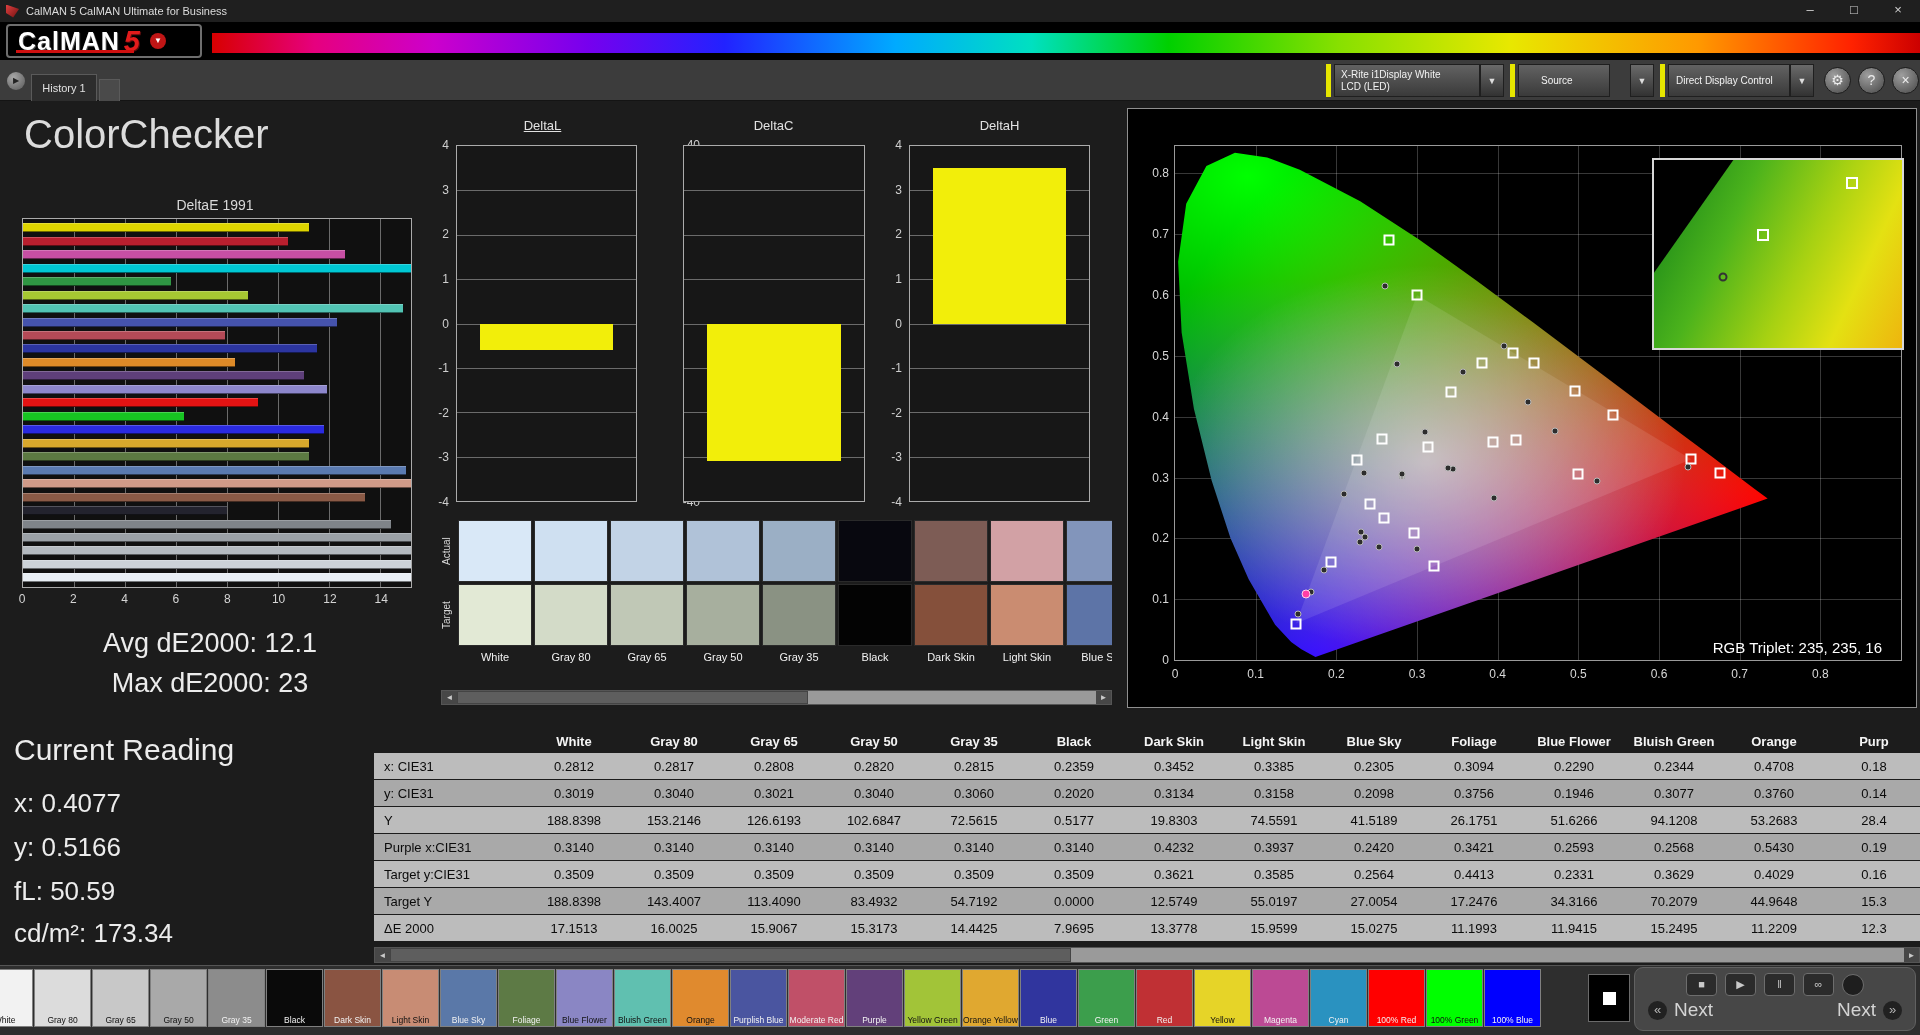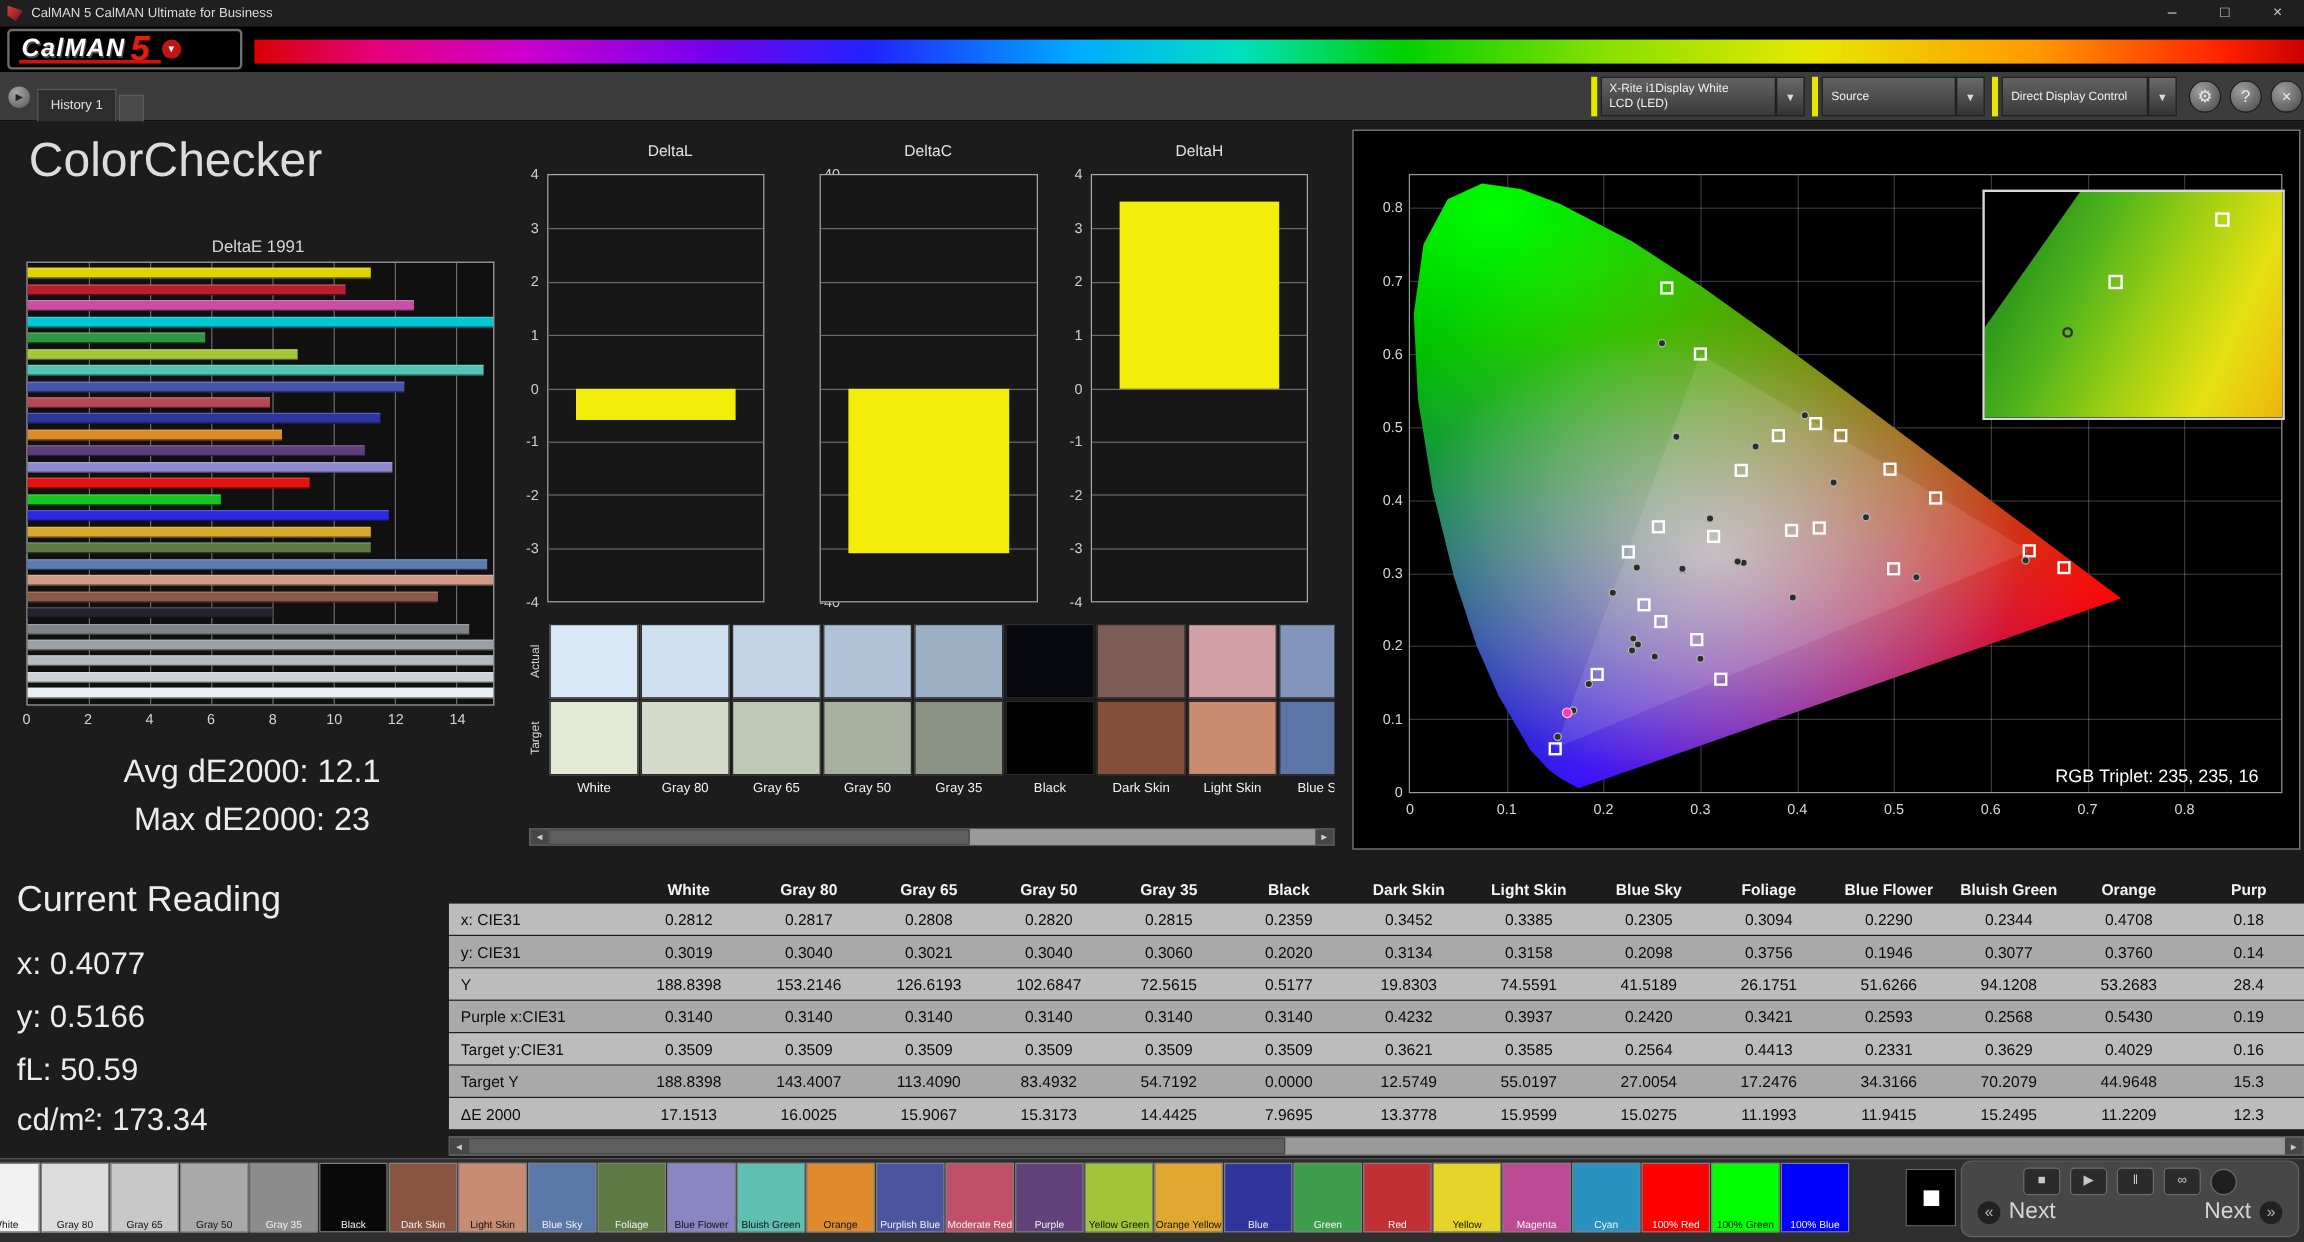--- a/index.html
+++ b/index.html
@@ -9,36 +9,36 @@
   
   #titlebar{position:absolute;left:0;top:0;width:1920px;height:22px;background:#1f1f1f;display:flex;align-items:center;z-index:20;}
   #titleIcon{width:13px;height:13px;margin:0 7px 0 6px;background:linear-gradient(135deg,#e04040,#701010);clip-path:polygon(0 0,100% 35%,55% 100%,0 65%);}
   #titleText{font-size:11px;color:#dcdcdc;}
   #winControls{margin-left:auto;display:flex;height:22px;}
   .win-btn{width:44px;height:22px;line-height:20px;text-align:center;color:#cfcfcf;font-size:13px;}
 
   
   #brandRow{position:absolute;left:0;top:22px;width:1920px;height:38px;background:#000;z-index:19;}
   #brandLogo{position:absolute;left:6px;top:2px;height:34px;min-width:196px;border:2px solid #6e6e6e;border-radius:4px;background:#000;display:flex;align-items:center;padding:0 10px;}
-  #brandName{font-style:italic;font-weight:bold;font-size:21px;color:#fff;text-shadow:1px 1px 0 #4a4a4a;letter-spacing:1px;}
+  #brandName{font-weight:bold;font-size:25px;color:#fff;text-shadow:1px 1px 0 #4a4a4a;letter-spacing:1px;}
   #brandVer{font-style:italic;font-weight:bold;font-size:29px;color:#e21b1b;margin-left:4px;text-shadow:1px 1px 0 #5a0d0d;}
   #brandDrop{margin-left:10px;width:16px;height:16px;background:#c01515;border-radius:50%;color:#fff;font-size:8px;line-height:16px;text-align:center;}
   #brandUnderline{position:absolute;left:8px;bottom:3px;width:118px;height:3px;background:#d01010;}
   #spectrum{position:absolute;left:212px;top:11px;right:0;height:20px;
     background:linear-gradient(90deg,#d80000 0%,#e6007e 6%,#cc00cc 13%,#7700ee 22%,#2222ff 30%,#00aaff 40%,#00e0c0 48%,#00d000 56%,#88e000 66%,#e8e800 76%,#ff9900 87%,#ff2200 96%,#cc0000 100%);}
 
   
   #tabbar{position:absolute;left:0;top:60px;width:1920px;height:41px;background:#3c3c3c;border-bottom:1px solid #141414;z-index:18;}
   #tabNavBtn{position:absolute;left:7px;top:12px;width:18px;height:18px;border-radius:50%;background:radial-gradient(circle at 35% 30%,#a8a8a8,#585858);color:#222;font-size:8px;line-height:18px;text-align:center;}
   #historyTab{position:absolute;left:31px;top:14px;width:66px;height:27px;background:#2d2d2d;border:1px solid #5a5a5a;border-bottom:none;color:#e0e0e0;font-size:11px;text-align:center;line-height:26px;}
   #stubTab{position:absolute;left:99px;top:19px;width:21px;height:22px;background:#4a4a4a;border:1px solid #5a5a5a;border-bottom:none;}
   .tb-accent{position:absolute;top:4px;width:5px;height:33px;background:#e6e600;}
   .tb-box{position:absolute;top:4px;height:33px;background:linear-gradient(#626262,#3a3a3a);border:1px solid #1f1f1f;color:#f2f2f2;font-size:10px;overflow:hidden;}
   #meterBox{left:1334px;width:146px;padding:4px 0 0 6px;line-height:12px;}
-  #sourceBox{left:1518px;width:112px;line-height:31px;padding-left:7px;}
+  #sourceBox{left:1518px;width:92px;line-height:31px;padding-left:22px;}
   #ddcBox{left:1668px;width:122px;line-height:31px;padding-left:7px;}
   .tb-arrow{position:absolute;top:4px;width:24px;height:33px;background:linear-gradient(#6a6a6a,#323232);border:1px solid #1f1f1f;color:#ddd;text-align:center;line-height:33px;font-size:9px;}
   #meterArrow{left:1480px;} #sourceArrow{left:1630px;} #ddcArrow{left:1790px;}
   .round-btn{position:absolute;top:7px;width:27px;height:27px;border-radius:50%;background:radial-gradient(circle at 35% 30%,#9e9e9e,#474747);border:1px solid #1c1c1c;color:#ececec;text-align:center;line-height:25px;font-size:14px;}
   #gearBtn{left:1824px;} #helpBtn{left:1858px;} #wfCloseBtn{left:1892px;}
 
   
   #ccTitle{position:absolute;left:24px;top:112px;font-size:40px;color:#dcdcdc;}
   #deLabel{position:absolute;left:60px;top:197px;width:310px;text-align:center;font-size:14px;color:#d8d8d8;}
   #deChart{position:absolute;left:22px;top:218px;width:390px;height:370px;background:#101010;border:1px solid #ababab;}
@@ -49,21 +49,21 @@
   #deTicks{position:absolute;left:22px;top:592px;width:390px;height:15px;}
   .xtick{position:absolute;transform:translateX(-50%);font-size:12px;color:#d5d5d5;}
   #avgText{position:absolute;left:20px;top:628px;width:380px;text-align:center;font-size:27px;color:#ececec;}
   #maxText{position:absolute;left:20px;top:668px;width:380px;text-align:center;font-size:27px;color:#ececec;}
   #crTitle{position:absolute;left:14px;top:733px;font-size:30px;color:#ececec;}
   .cr-line{position:absolute;left:14px;font-size:26px;color:#ececec;}
   #crX{top:788px;} #crY{top:832px;} #crFL{top:876px;} #crCD{top:918px;}
 
   
   .chart-title{position:absolute;top:118px;width:181px;text-align:center;font-size:13px;color:#e2e2e2;}
-  #titleL{left:468px;} #titleC{left:683px;} #titleH{left:909px;}
+  #titleL{left:452px;text-decoration:underline;} #titleC{left:683px;} #titleH{left:909px;}
   .plot{position:absolute;background:#171717;border:1px solid #ababab;}
   #plotL{left:456px;top:145px;width:181px;height:357px;}
   #plotC{left:683px;top:145px;width:182px;height:357px;}
   #plotH{left:909px;top:145px;width:181px;height:357px;}
   .ylabels{position:absolute;top:145px;width:28px;height:357px;}
   #ylL{left:424px;} #ylC{left:651px;margin-left:24px;} #ylH{left:877px;}
   .ylab{position:absolute;right:3px;transform:translateY(-50%);font-size:12px;color:#cfcfcf;}
   .hgrid{position:absolute;left:0;right:0;height:1px;background:#6b6b6b;}
   .delta-bar{position:absolute;left:13%;width:74%;}
 

